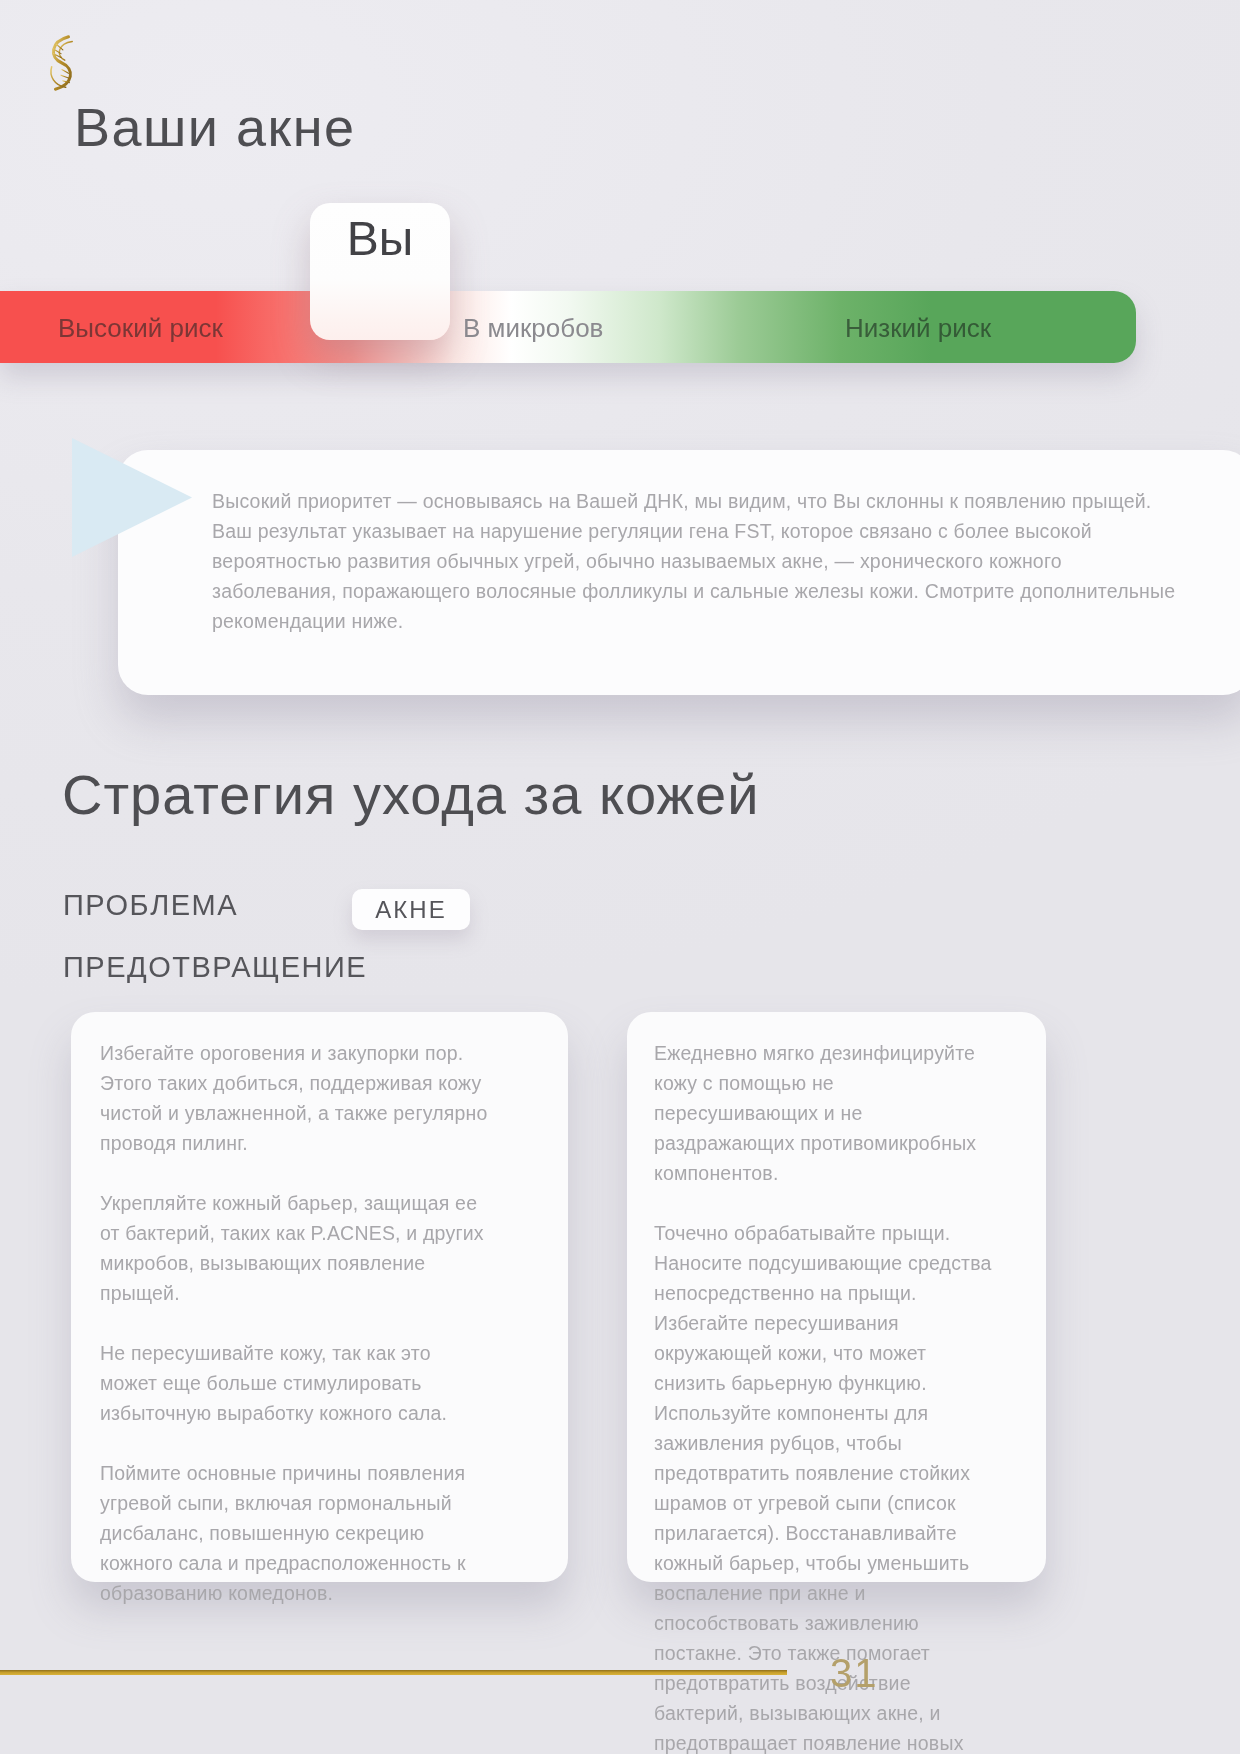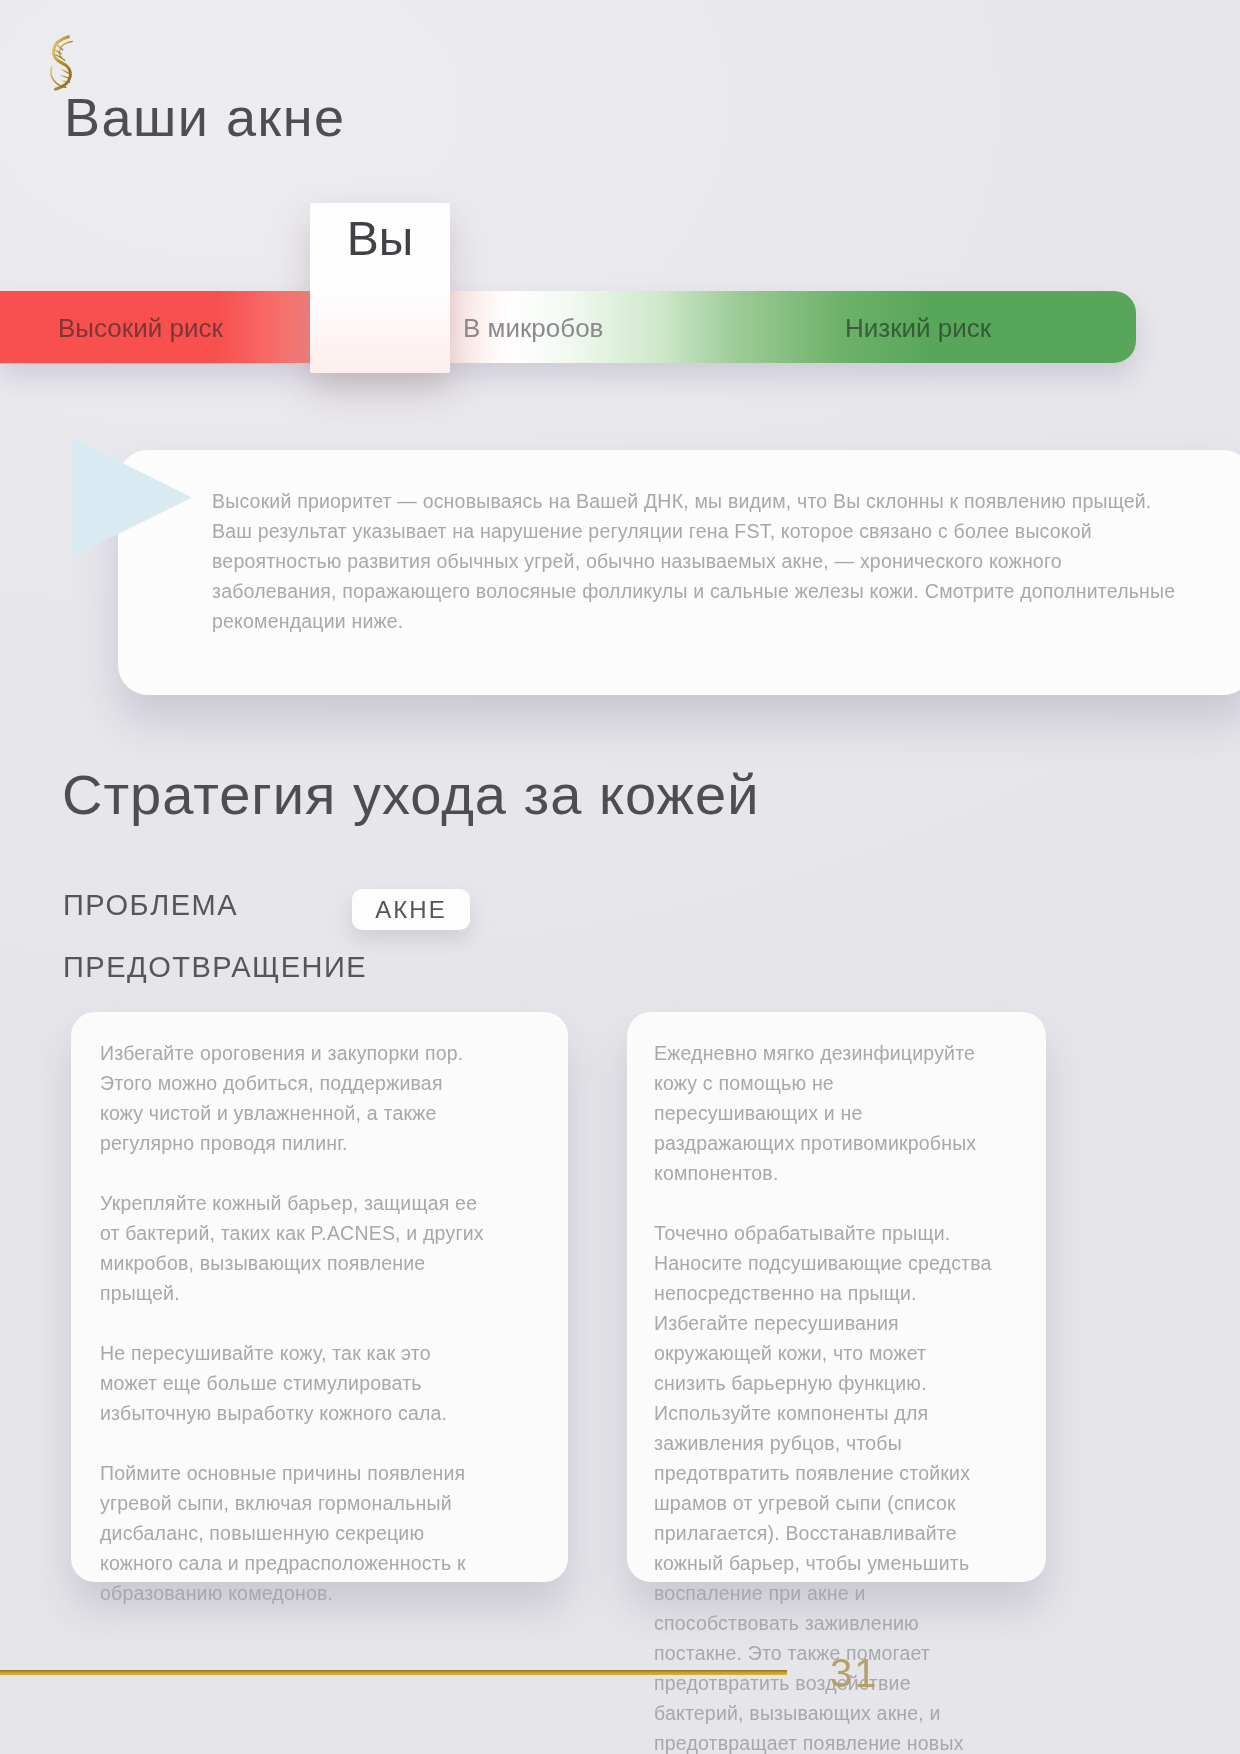--- a/index.html
+++ b/index.html
@@ -4,40 +4,40 @@
 <style>
   html,body{margin:0;padding:0;background:#dddce2;}
   .page{
     position:relative;width:1240px;height:1754px;margin:0 auto;overflow:hidden;
     background:radial-gradient(1400px 900px at 18% 6%, #edecf1 0%, #e8e7ec 55%, #e6e5ea 100%);
     font-family:"Liberation Sans","DejaVu Sans",sans-serif;
   }
   
   .logo{position:absolute;left:42px;top:34px;width:38px;height:58px;}
   .page-title{
-    position:absolute;left:62px;top:84px;margin:2px;
+    position:absolute;left:62px;top:84px;margin:12px;
     font-size:54px;font-weight:200;letter-spacing:1.5px;color:#4e4e52;
   }
   
   .risk-bar{
     position:absolute;left:0;top:291px;width:1104px;height:72px;
     border-radius:0 22px 22px 0;
     background:linear-gradient(90deg,
       #f7504e 0%, #f7504e 19%, #f9928c 31%, #fde9e5 40%, #ffffff 45%,
       #f2f9f1 50%, #cfe8cb 58%, #9ccb96 65%, #6db269 74%, #58a65a 82%, #58a65a 100%);
     box-shadow:0 14px 26px rgba(145,140,160,.30);
     z-index:1;
     padding-left:32px;
   }
   .risk-label{position:absolute;top:50%;transform:translateY(-46%);font-size:26px;font-weight:300;white-space:nowrap;}
   .risk-label.high{left:58px;color:rgba(48,38,38,.62);}
   .risk-label.mid{left:463px;color:#8b8a8f;}
   .risk-label.low{left:845px;color:rgba(33,52,36,.66);}
   .you-card{
-    position:absolute;left:310px;top:203px;width:140px;height:170px;border-radius:2px;
+    position:absolute;left:310px;top:203px;width:140px;height:137px;border-radius:20px;
     background:linear-gradient(180deg,#fefefe 0%,#fdfdfd 55%,#fdf3f1 86%,#fdefed 100%);
     box-shadow:0 18px 36px rgba(150,120,135,.35);
     z-index:2;display:flex;justify-content:center;align-items:flex-start;
   }
   .you-card span{font-size:48px;font-weight:200;color:#424246;margin-top:8px;}
   
   .pointer-triangle{
     position:absolute;left:72px;top:438px;width:120px;height:119px;
     background:#d9eaf3;clip-path:polygon(0 0,100% 50%,0 100%);
     filter:drop-shadow(14px 18px 12px rgba(110,110,130,.28));
@@ -135,21 +135,21 @@
   </div>
 
   <h2 class="section-title">Стратегия ухода за кожей</h2>
 
   <span class="problem-label">ПРОБЛЕМА</span>
   <div class="problem-badge">АКНЕ</div>
 
   <span class="col-header prevention">ПРЕДОТВРАЩЕНИЕ</span>
 
   <div class="strategy-card prevention">
-      <p>Избегайте ороговения и закупорки пор. Этого можно добиться, поддерживая кожу чистой и увлажненной, а также регулярно проводя пилинг.</p>
+      <p>Избегайте ороговения и закупорки пор. Этого таких добиться, поддерживая кожу чистой и увлажненной, а также регулярно проводя пилинг.</p>
       <p>Укрепляйте кожный барьер, защищая ее от бактерий, таких как P.ACNES, и других микробов, вызывающих появление прыщей.</p>
       <p>Не пересушивайте кожу, так как это может еще больше стимулировать избыточную выработку кожного сала.</p>
       <p>Поймите основные причины появления угревой сыпи, включая гормональный дисбаланс, повышенную секрецию кожного сала и предрасположенность к образованию комедонов.</p>
     </div>
   <div class="strategy-card recovery">
       <p>Ежедневно мягко дезинфицируйте кожу с помощью не пересушивающих и не раздражающих противомикробных компонентов.</p>
       <p>Точечно обрабатывайте прыщи. Наносите подсушивающие средства непосредственно на прыщи. Избегайте пересушивания окружающей кожи, что может снизить барьерную функцию. Используйте компоненты для заживления рубцов, чтобы предотвратить появление стойких шрамов от угревой сыпи (список прилагается). Восстанавливайте кожный барьер, чтобы уменьшить воспаление при акне и способствовать заживлению постакне. Это также помогает предотвратить воздействие бактерий, вызывающих акне, и предотвращает появление новых высыпаний.</p>
     </div>
 
   <div class="gold-line"></div>

